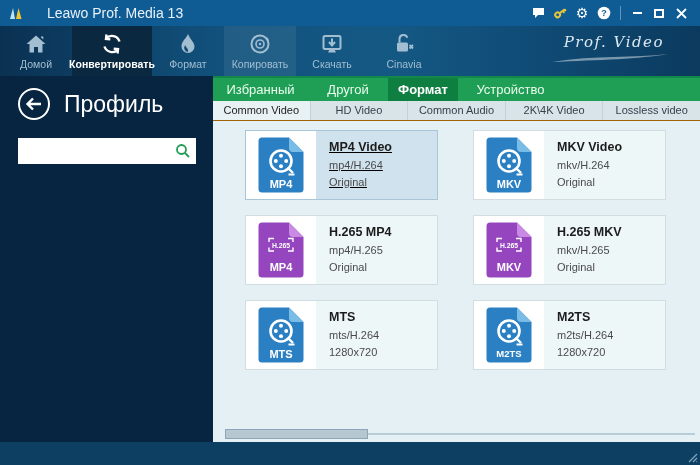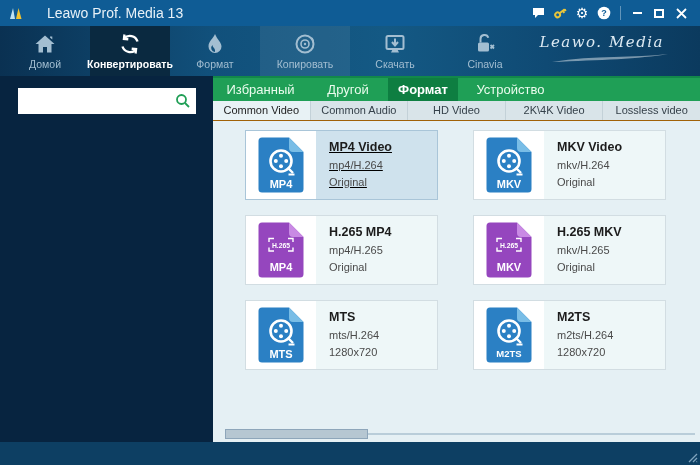--- a/index.html
+++ b/index.html
@@ -12,21 +12,21 @@
   .titlebar-title { color:#e8f1f7; font-size:14px; flex:1;padding-left:16px; }
   .tb-btn { width:22px; height:20px; display:flex; align-items:center; justify-content:center; cursor:pointer; }
   .tb-sep { width:1px; height:14px; background:rgba(255,255,255,.35); margin:0 5px; }
   .gear-glyph { color:#fff; font-size:14px; line-height:1; }
   .min-glyph { width:9px; height:2px; background:#fff; }
   .max-glyph { width:10px; height:9px; border:2px solid #fff; }
 
   
   .navbar { position:absolute; top:26px; left:0; right:0; height:50px;
     background:linear-gradient(90deg,#0a3152 0%,#11507b 30%,#145984 55%,#0f4a74 78%,#0b3a5e 100%); display:flex; }
-  .nav-item { width:90px; height:50px; display:flex; flex-direction:column; align-items:center; justify-content:center; gap:2px; cursor:pointer; }
+  .nav-item { width:72px; height:50px; display:flex; flex-direction:column; align-items:center; justify-content:center; gap:2px; cursor:pointer; }
   .nav-item .nav-label { font-size:10.5px; color:#a3bed1; white-space:nowrap; }
   .nav-item svg { width:24px; height:24px; }
   .nav-item.active { background:#0a2940; width:80px; }
   .nav-item.active .nav-label { color:#fff; font-weight:bold; }
   .nav-item.lighter { background:rgba(255,255,255,.07); }
   .brand { position:absolute; right:36px; top:7px; color:#dce9f2; font-family:"DejaVu Serif", serif; font-style:italic; font-size:15px; letter-spacing:1.5px; }
   .brand-swoosh { position:absolute; right:30px; top:28px; }
 
   
   .sidebar { position:absolute; top:76px; left:0; width:213px; bottom:23px; background:#072440; padding:12px 18px; }
@@ -159,47 +159,55 @@
       <span class="nav-label">Скачать</span>
     </div>
     <div class="nav-item">
       <svg viewBox="0 0 24 24" fill="none" stroke="#a3bed1" stroke-width="2">
         <rect x="5" y="10.5" width="11" height="9" rx="1.5" fill="#a3bed1" stroke="none"></rect>
         <path d="M7.5 10.5 V7 a4 4 0 0 1 7.8-1.3"></path>
         <path d="M17.5 13 l3.5 3.5 M21 13 l-3.5 3.5" stroke-width="1.8"></path>
       </svg>
       <span class="nav-label">Cinavia</span>
     </div>
-    <div class="brand">Leawo. Media</div>
+    <div class="brand">Prof. Video</div>
     <svg class="brand-swoosh" width="120" height="10" viewBox="0 0 120 10">
       <path d="M2 8 C 45 1 85 4 118 0 C 90 5 50 6 2 8 Z" fill="rgba(255,255,255,.45)"></path>
     </svg>
   </div>
 
   <div class="sidebar">
+    <div class="side-head">
+      <div class="back-btn">
+        <svg width="18" height="14" viewBox="0 0 18 14" fill="none" stroke="#fff" stroke-width="2.4">
+          <path d="M16 7 H3 M8 1.5 L2.5 7 L8 12.5"></path>
+        </svg>
+      </div>
+      <div class="side-title">Профиль</div>
+    </div>
     <div class="search-box">
       <input type="text" value="" style="">
       <svg class="search-icon" width="16" height="16" viewBox="0 0 16 16" fill="none" stroke="#1f9e55" stroke-width="1.8">
         <circle cx="6.5" cy="6.5" r="4.5"></circle>
           <path d="M10 10 L14 14"></path>
       </svg>
     </div>
   </div>
 
   <div class="cat-tabs">
     <div class="cat-tab">Избранный</div>
     <div class="cat-tab">Другой</div>
     <div class="cat-tab active">Формат</div>
     <div class="cat-tab">Устройство</div>
   </div>
 
   <div class="sub-tabs">
     <div class="sub-tab active">Common Video</div>
+    <div class="sub-tab">HD Video</div>
     <div class="sub-tab">Common Audio</div>
-    <div class="sub-tab">HD Video</div>
     <div class="sub-tab">2K\4K Video</div>
     <div class="sub-tab">Lossless video</div>
   </div>
 
   <div class="content">
 
     <div class="card selected c-r1c1">
       <div class="icon-zone">
         <svg width="48" height="58" viewBox="0 0 48 58">
           <path d="M1.5 5 Q1.5 1.5 5 1.5 H32 L46.5 16 V53 Q46.5 56.5 43 56.5 H5 Q1.5 56.5 1.5 53 Z" fill="#2b80c4"></path>

